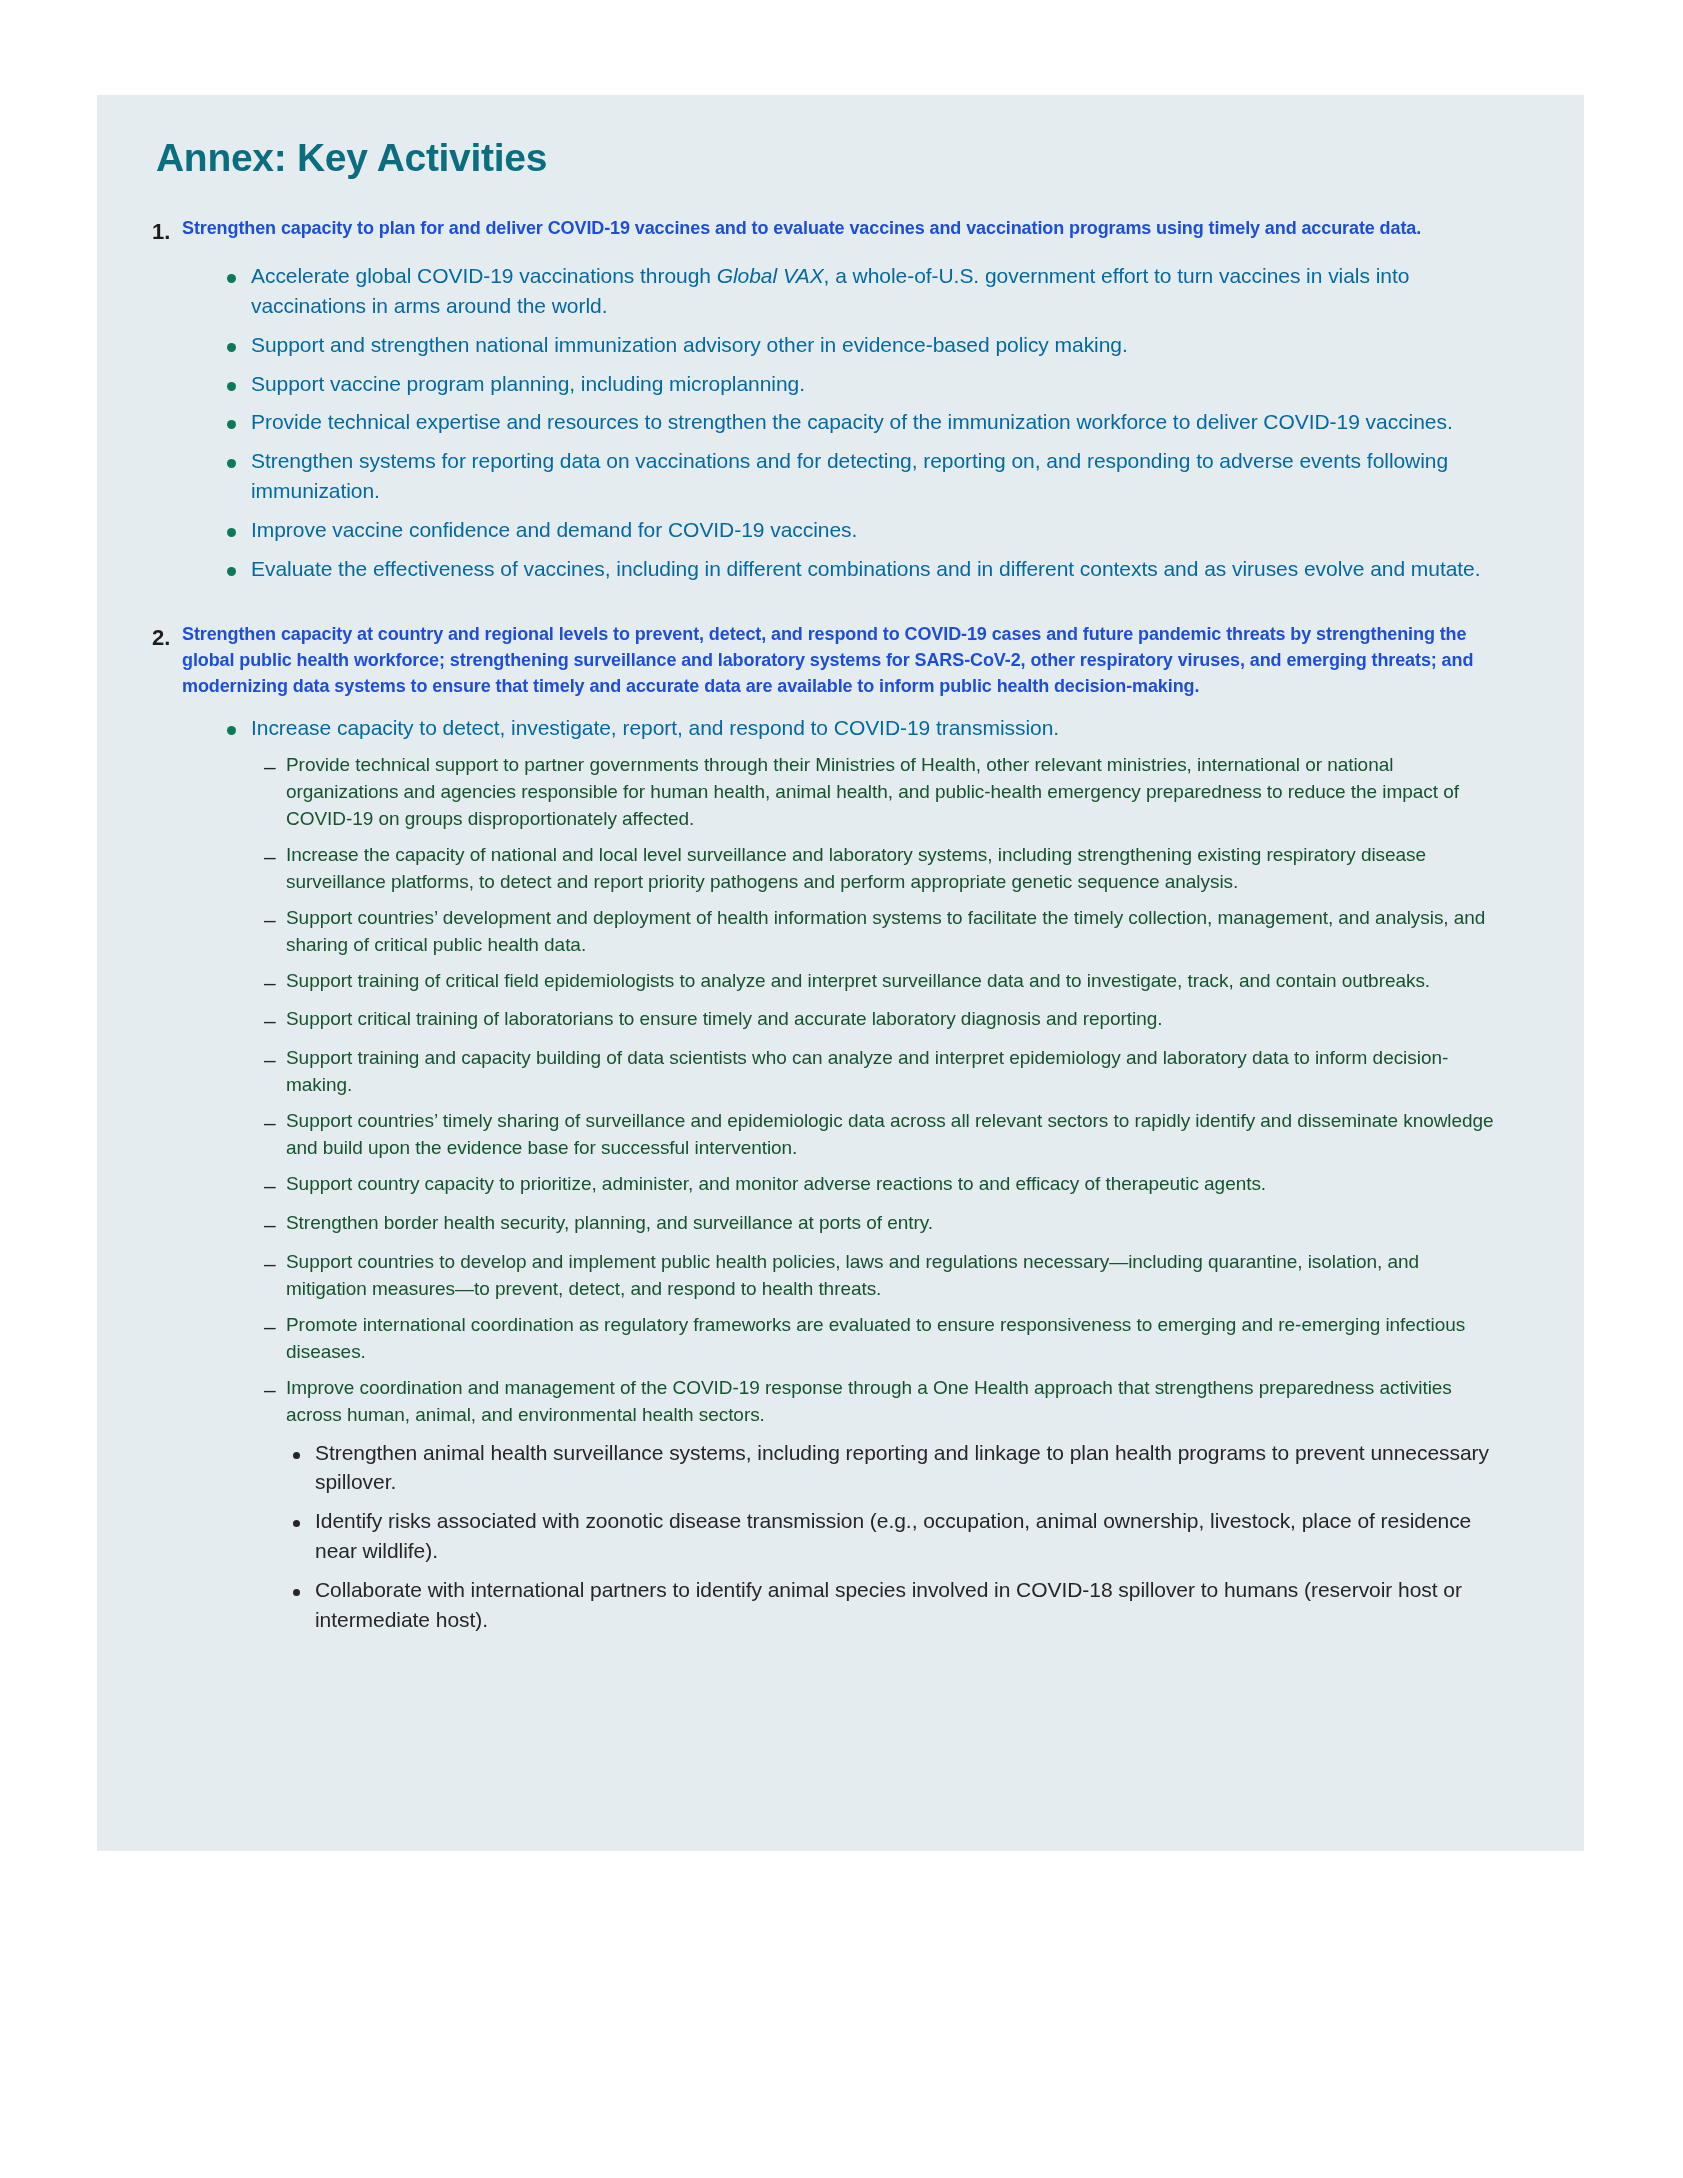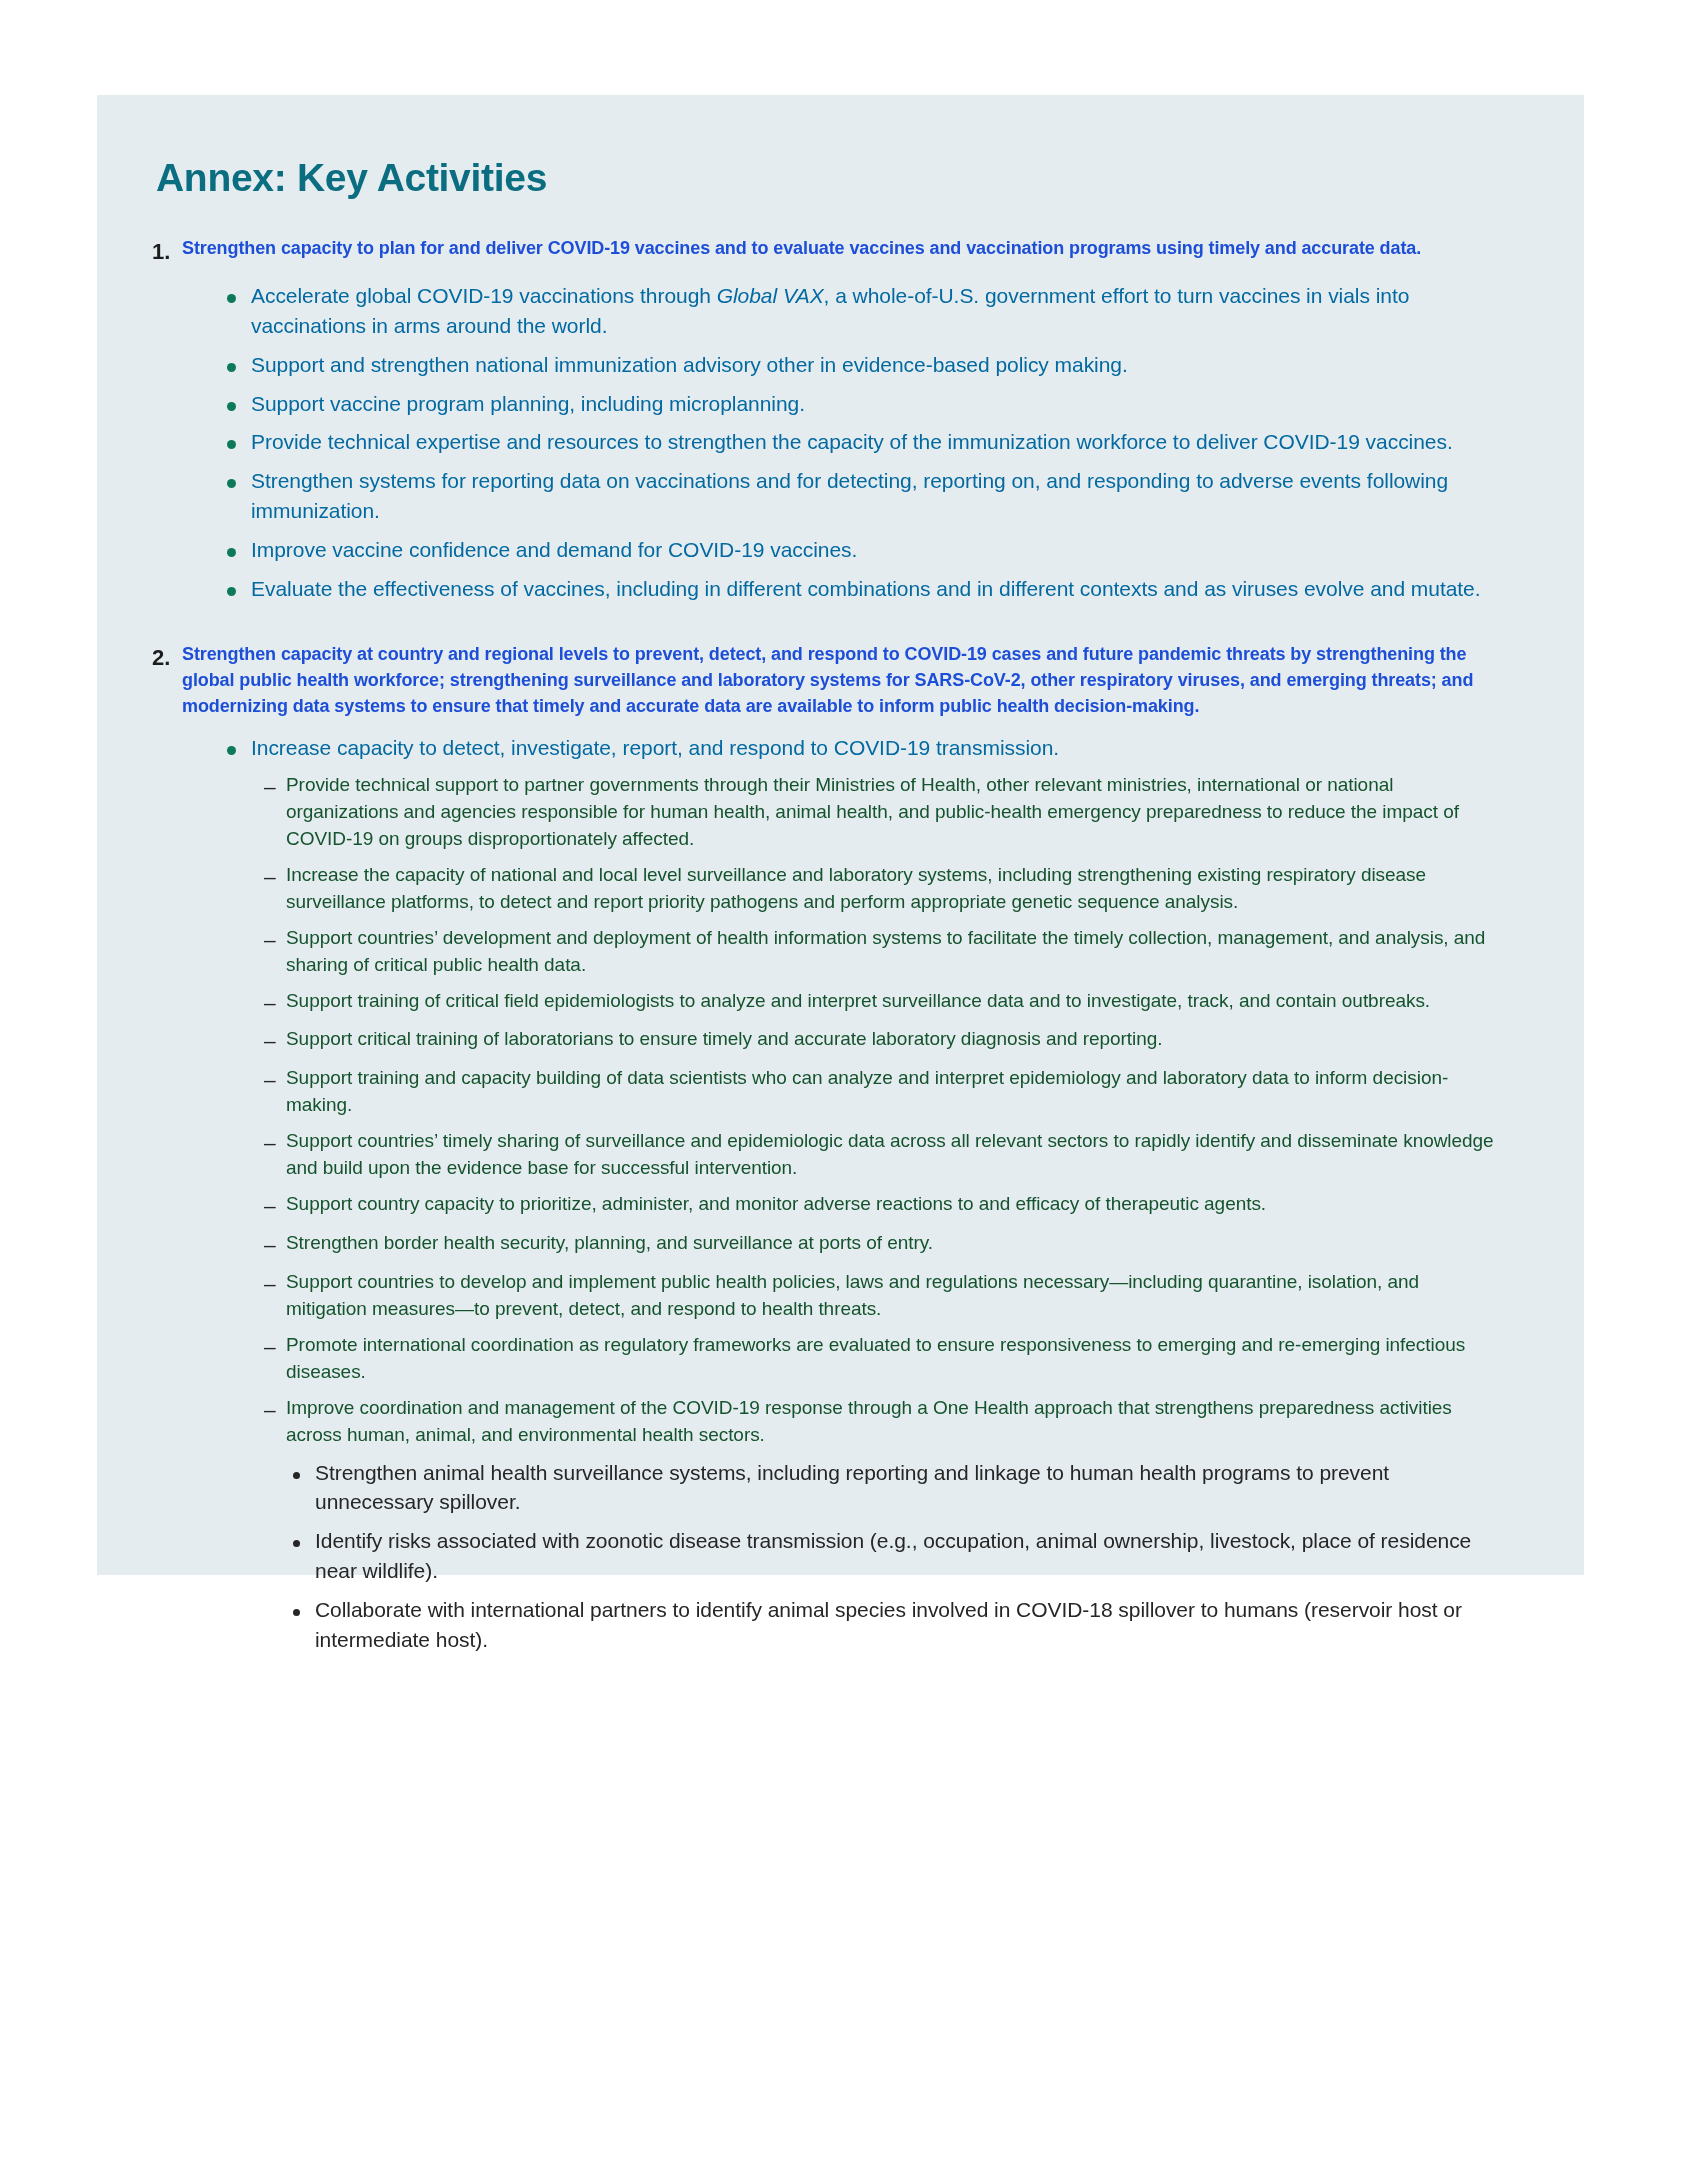--- a/index.html
+++ b/index.html
@@ -20,24 +20,24 @@
     height: 2178px;
     background: #ffffff;
     overflow: hidden;
   }
 
   .panel {
     position: absolute;
     left: 97px;
     top: 95px;
     width: 1487px;
-    height: 1480px;
+    height: 1756px;
     background: #e5ecef;
     box-sizing: border-box;
-    padding: 40px 61px 40px 55px;
+    padding: 20px 61px 40px 55px;
   }
 
   .annex-title {
     color: #0b6d80;
     font-size: 39px;
     font-weight: bold;
     letter-spacing: -0.3px;
     margin: 22px 0 36px 4px;
     line-height: 1.1;
   }
@@ -274,21 +274,21 @@
             <span class="lvl2-text">Promote international coordination as regulatory frameworks are evaluated to ensure responsiveness to emerging and re-emerging infectious diseases.</span>
           </div>
           <div class="lvl2-item">
             <span class="lvl2-marker">–</span>
             <span class="lvl2-text">Improve coordination and management of the COVID-19 response through a One Health approach that strengthens preparedness activities across human, animal, and environmental health sectors.</span>
           </div>
           <div class="lvl3-item">
             <span class="lvl3-marker">
               <span class="dot"></span>
             </span>
-            <span class="lvl3-text">Strengthen animal health surveillance systems, including reporting and linkage to human health programs to prevent unnecessary spillover.</span>
+            <span class="lvl3-text">Strengthen animal health surveillance systems, including reporting and linkage to plan health programs to prevent unnecessary spillover.</span>
           </div>
           <div class="lvl3-item">
             <span class="lvl3-marker">
               <span class="dot"></span>
             </span>
             <span class="lvl3-text">Identify risks associated with zoonotic disease transmission (e.g., occupation, animal ownership, livestock, place of residence near wildlife).</span>
           </div>
           <div class="lvl3-item">
             <span class="lvl3-marker">
               <span class="dot"></span>

